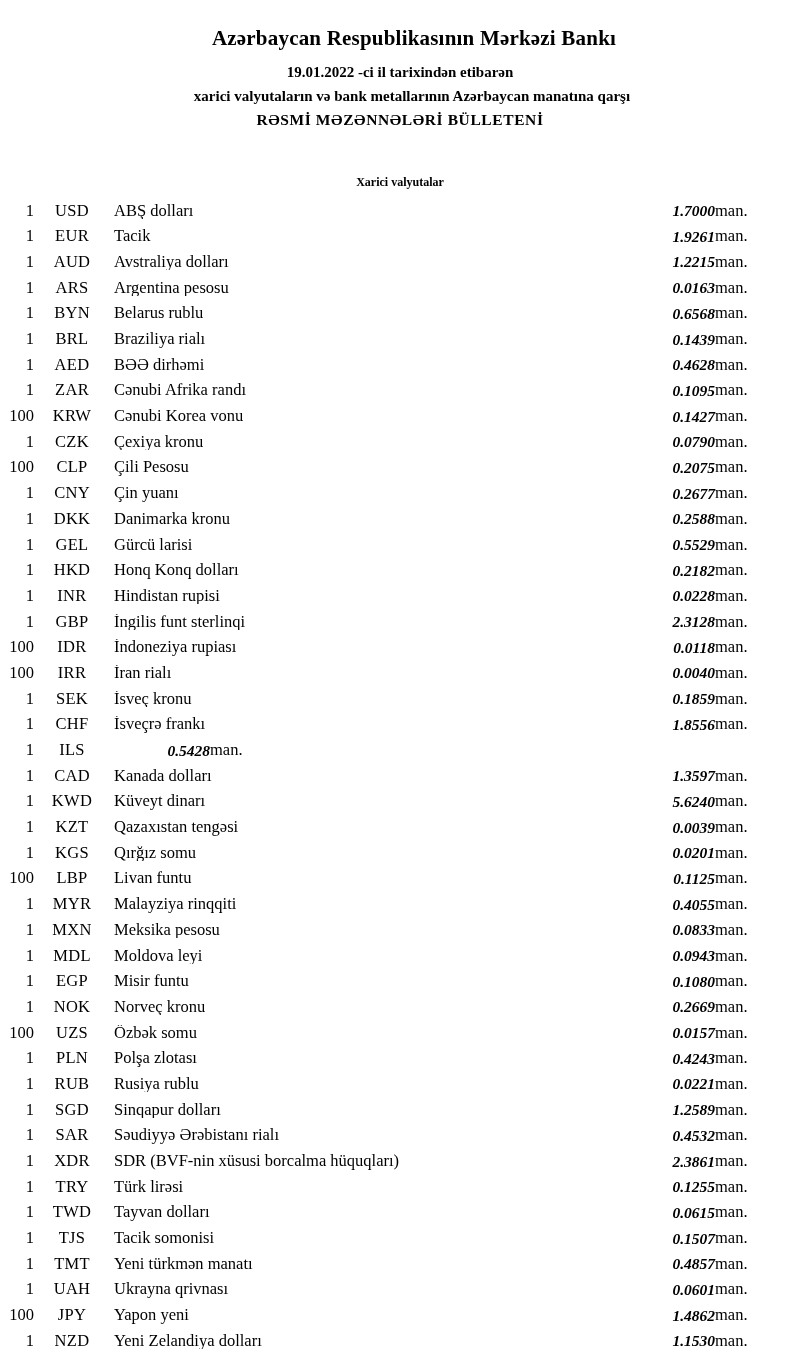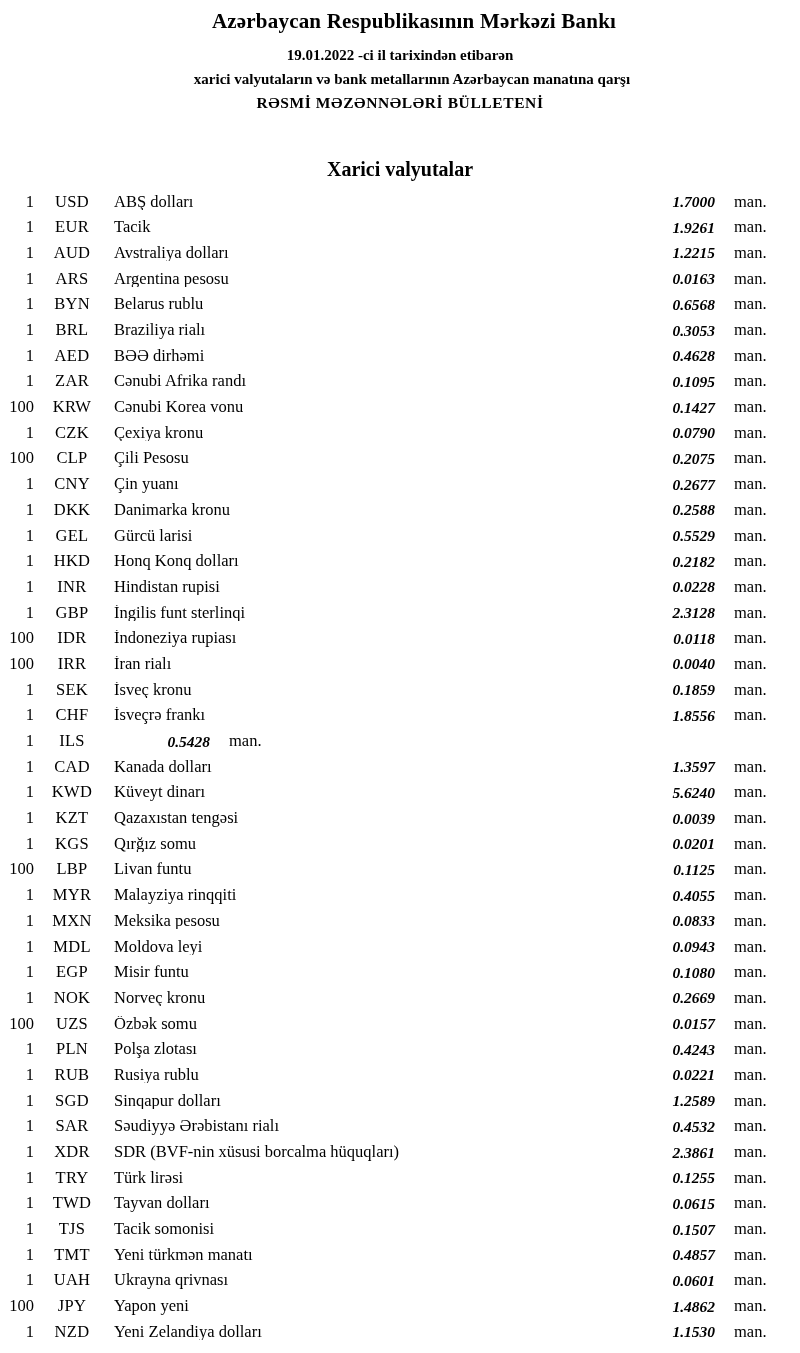--- a/index.html
+++ b/index.html
@@ -9,21 +9,21 @@
   }
   body {
     width: 800px;
     height: 1353px;
     overflow: hidden;
     color: #000000;
     font-family: "Liberation Serif", serif;
   }
   .header { text-align: center; }
   .title {
-    padding-top: 9px;
+    padding-top: 26px;
     font-size: 21px;
     font-weight: bold;
     letter-spacing: 0.2px;
     margin-left: 28px;
   }
   .sub1 {
     margin-top: 13px;
     font-size: 15px;
     font-weight: bold;
   }
@@ -35,21 +35,21 @@
   }
   .sub3 {
     margin-top: 6px;
     font-size: 15.5px;
     font-weight: bold;
     letter-spacing: 0.6px;
   }
   .section-title {
     margin-top: 46px;
     text-align: center;
-    font-size: 20px;
+    font-size: 12px;
     font-weight: bold;
   }
   .rates-table {
     margin-top: 8px;
   }
   .row {
     display: flex;
     align-items: center;
     height: 25.7px;
     font-size: 16.5px;
@@ -78,21 +78,21 @@
     width: 100px;
     text-align: right;
     font-weight: bold;
     font-style: italic;
     font-size: 15.5px;
   }
   .unit {
     flex: none;
     width: 85px;
     box-sizing: border-box;
-    padding-left: 19px;
+    padding-left: 0;
   }
 </style>
 </head>
 <body>
 
 <div class="header">
   <div class="title">Azərbaycan Respublikasının Mərkəzi Bankı</div>
   <div class="sub1">19.01.2022 -ci il tarixindən etibarən</div>
   <div class="sub2">xarici valyutaların və bank metallarının Azərbaycan manatına qarşı</div>
   <div class="sub3">RƏSMİ MƏZƏNNƏLƏRİ BÜLLETENİ</div>
@@ -133,21 +133,21 @@
       <span class="qty">1</span>
       <span class="code">BYN</span>
       <span class="name">Belarus rublu</span>
       <span class="rate">0.6568</span>
       <span class="unit">man.</span>
     </div>
     <div class="row">
       <span class="qty">1</span>
       <span class="code">BRL</span>
       <span class="name">Braziliya rialı</span>
-      <span class="rate">0.3053</span>
+      <span class="rate">0.1439</span>
       <span class="unit">man.</span>
     </div>
     <div class="row">
       <span class="qty">1</span>
       <span class="code">AED</span>
       <span class="name">BƏƏ dirhəmi</span>
       <span class="rate">0.4628</span>
       <span class="unit">man.</span>
     </div>
     <div class="row">

